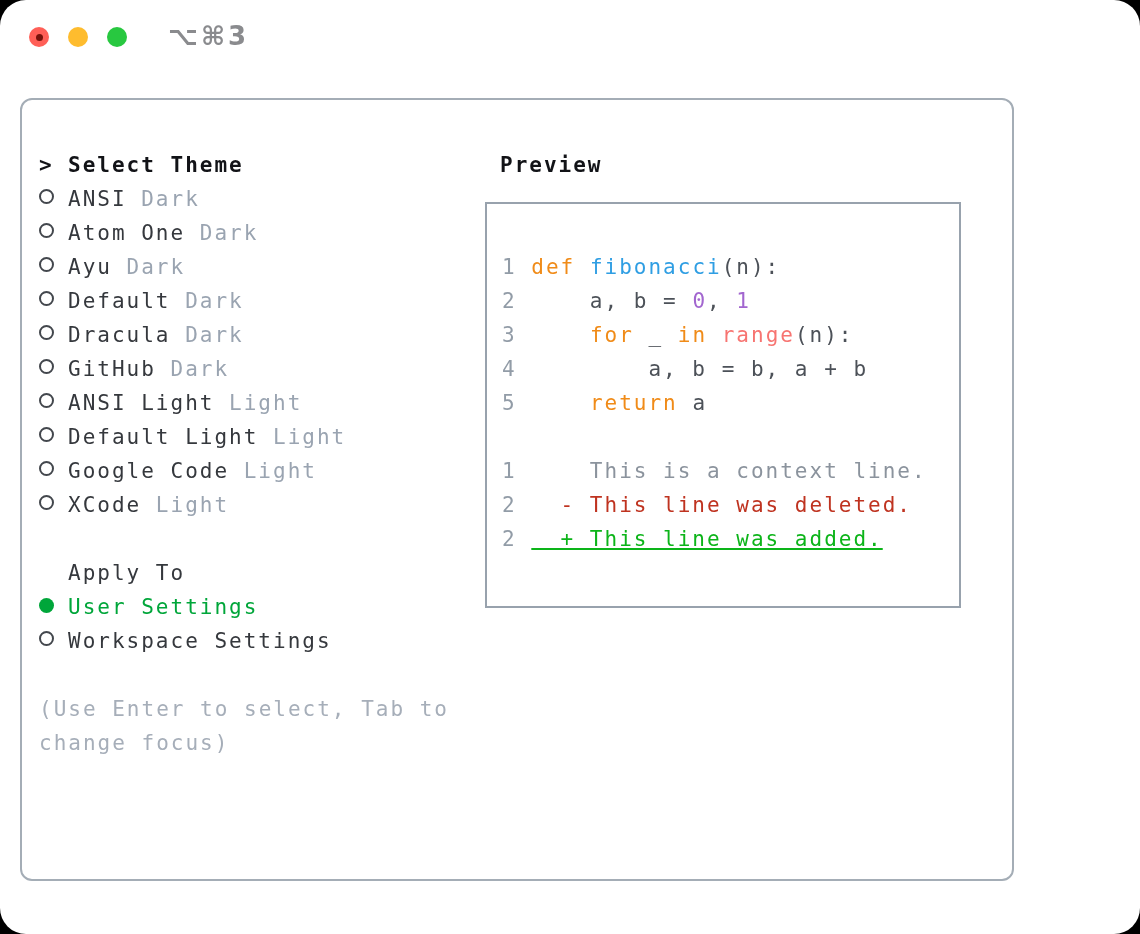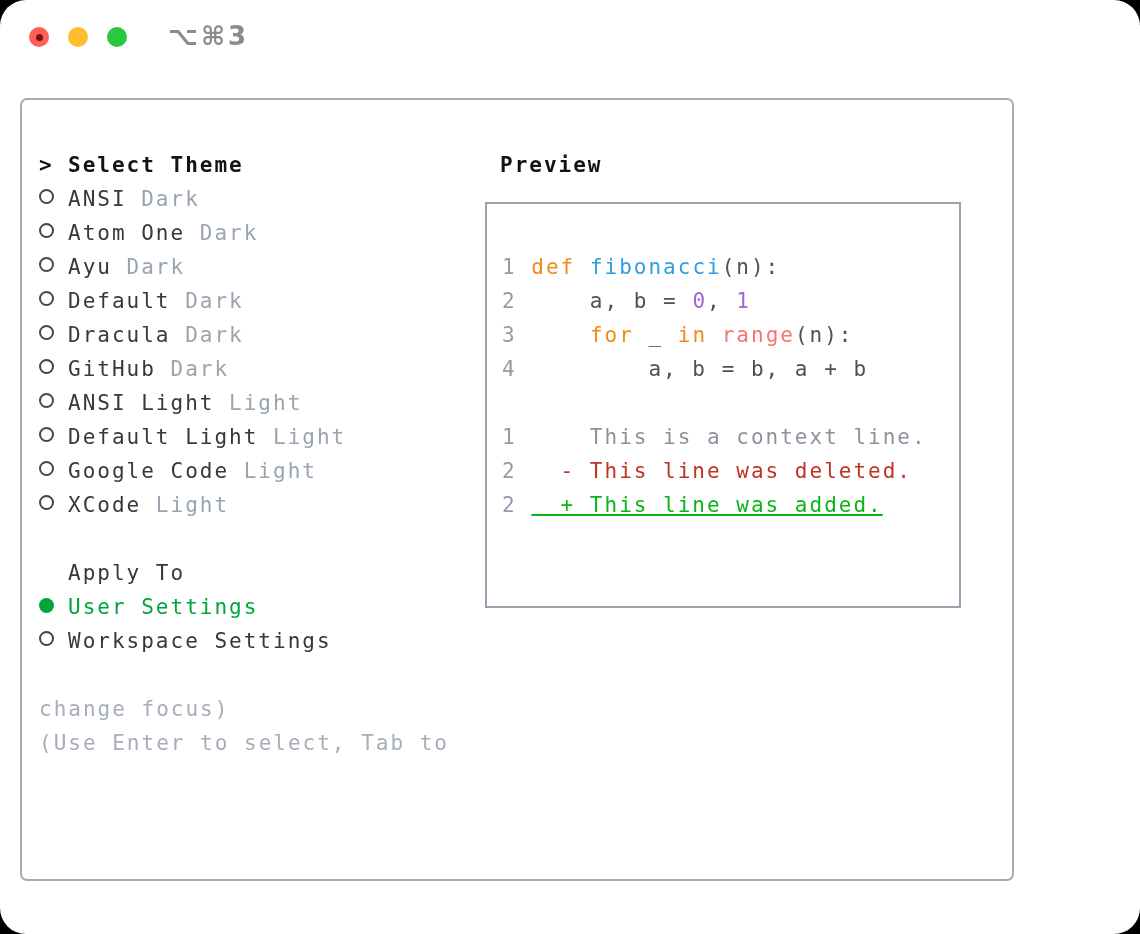--- a/index.html
+++ b/index.html
@@ -11,21 +11,21 @@
   #titlebar{position:absolute;left:0;top:0;right:0;height:70px;}
   #traffic-lights{position:absolute;left:29px;top:27px;display:flex;gap:19px;}
   .tl{width:20px;height:20px;border-radius:50%;position:relative;cursor:default;}
   .tl .inner-dot{position:absolute;left:6.5px;top:6.5px;width:7px;height:7px;
        border-radius:50%;background:#76130c;}
   #shortcut{position:absolute;left:168px;top:21px;font-family:"DejaVu Sans","Liberation Sans",sans-serif;
        font-size:26px;font-weight:600;color:#8a8b8e;letter-spacing:3px;}
 
   
   #panel{position:absolute;left:20px;top:98px;width:990px;height:779px;
-       background:#fff;border:2px solid var(--panel_border);border-radius:7px;}
+       background:#fff;border:2px solid var(--panel_border);border-radius:12px;}
 
   .row{white-space:pre;line-height:34px;font-size:21px;letter-spacing:2px;}
   .marker{display:inline-block;width:29px;vertical-align:top;}
   .ring{display:inline-block;width:11px;height:11px;border:2px solid #43474d;
        border-radius:50%;margin-bottom:2px;}
   .dot-sel{display:inline-block;width:15px;height:15px;background:var(--selected_green);
        border-radius:50%;margin-bottom:1px;}
   .prompt{font-weight:bold;color:var(--header_black);}
   .hdr{font-weight:bold;color:var(--header_black);}
   .item-label{color:var(--item_fg);}
@@ -82,33 +82,34 @@
       <div class="row"><span class="marker"> </span><span class="item-label">Apply To</span></div>
 
       <div id="apply-options">
           <div class="row"><span class="marker"><span class="dot-sel"></span></span><span class="item-label sel">User Settings</span></div>
           <div class="row"><span class="marker"><span class="ring"></span></span><span class="item-label">Workspace Settings</span></div>
         </div>
 
       <div class="spacer"></div>
 
       <div id="hint">
+        <div class="row">(Use Enter to select, Tab to</div>
         <div class="row">change focus)</div>
-        <div class="row">(Use Enter to select, Tab to</div>
       </div>
     </div>
 
     <div id="preview-header">Preview</div>
 
     <div id="preview-box">
       <div id="preview-lines">
           <div class="row"><span class="gut">1 </span><span style="color: rgb(240, 139, 24);">def </span><span style="color: rgb(47, 158, 227);">fibonacci</span><span style="color: rgb(76, 81, 88);">(n):</span></div>
           <div class="row"><span class="gut">2 </span><span style="color: rgb(76, 81, 88);">    a, b = </span><span style="color: rgb(162, 102, 207);">0</span><span style="color: rgb(76, 81, 88);">, </span><span style="color: rgb(162, 102, 207);">1</span></div>
           <div class="row"><span class="gut">3 </span><span style="color: rgb(76, 81, 88);">    </span><span style="color: rgb(240, 139, 24);">for</span><span style="color: rgb(76, 81, 88);"> _ </span><span style="color: rgb(240, 139, 24);">in</span><span style="color: rgb(76, 81, 88);"> </span><span style="color: rgb(247, 116, 113);">range</span><span style="color: rgb(76, 81, 88);">(n):</span></div>
           <div class="row"><span class="gut">4 </span><span style="color: rgb(76, 81, 88);">        a, b = b, a + b</span></div>
+          <div class="row"><span class="gut">5 </span><span style="color: rgb(76, 81, 88);">    </span><span style="color: rgb(240, 139, 24);">return</span><span style="color: rgb(76, 81, 88);"> a</span></div>
           <div class="spacer"></div>
           <div class="row"><span class="gut">1 </span><span style="color: rgb(139, 147, 157);">    This is a context line.</span></div>
           <div class="row"><span class="gut">2 </span><span style="color: rgb(191, 51, 32);">  - This line was deleted.</span></div>
           <div class="row"><span class="gut">2 </span><span style="color: rgb(12, 180, 25); text-decoration: underline;">  + This line was added.</span></div>
         </div>
     </div>
 
   </div>
 </div>
 

